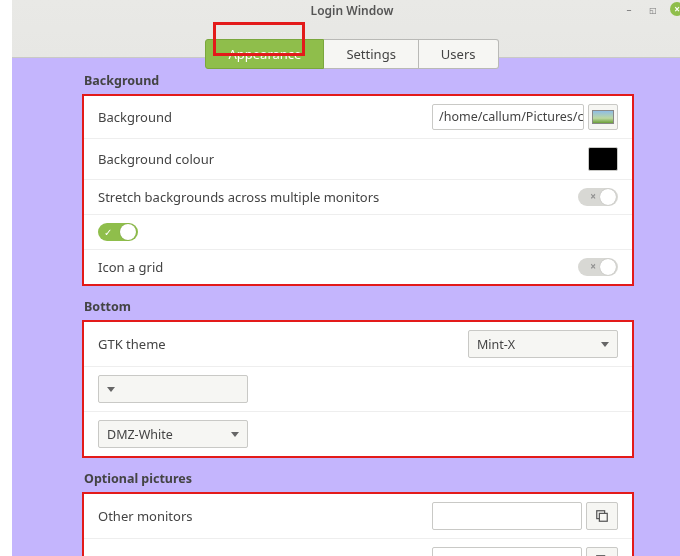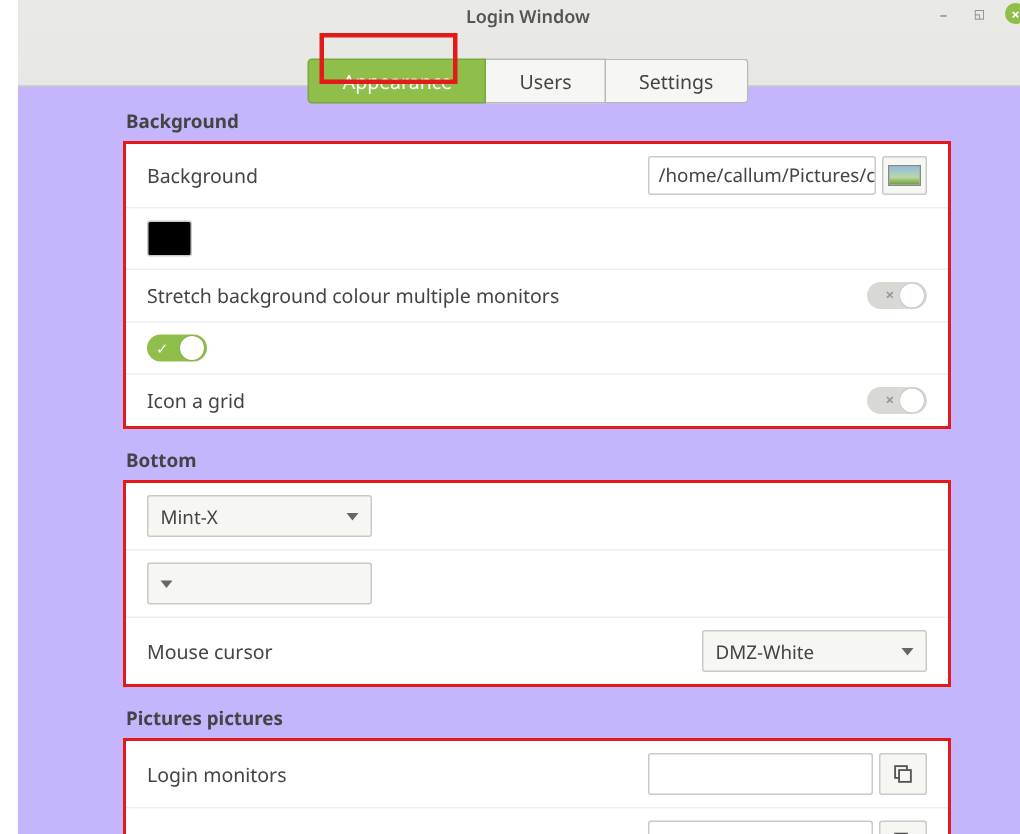--- a/index.html
+++ b/index.html
@@ -281,22 +281,22 @@
   <div class="header">
     <div class="titlebar">Login Window</div>
     <div class="win-controls">
       <div class="win-btn">–</div>
       <div class="win-btn" style="font-size:8px;">◱</div>
       <div class="win-close">×</div>
     </div>
     <div class="tabs">
       <div class="tabgroup">
         <div class="tab active">Appearance</div>
+        <div class="tab">Settings</div>
         <div class="tab">Users</div>
-        <div class="tab">Settings</div>
       </div>
     </div>
     <div class="tab-highlight" style="left:201px; top:22px; width:92px; height:34px;"></div>
   </div>
 
   <div class="body">
 
     <div class="section">
       <div class="section-title">Background</div>
       <div class="panel">
@@ -305,27 +305,28 @@
           <div class="label">Background</div>
           <div class="ctrl">
             <div class="path-entry">/home/callum/Pictures/ca</div>
             <div class="thumb-btn">
               <div class="thumb"></div>
             </div>
           </div>
         </div>
 
         <div class="row">
+          <div class="label">Background colour</div>
           <div class="ctrl">
             <div class="color-swatch" title="#000000"></div>
           </div>
         </div>
 
         <div class="row">
-          <div class="label">Stretch background colour multiple monitors</div>
+          <div class="label">Stretch backgrounds across multiple monitors</div>
           <div class="ctrl">
             <div class="toggle off">
                 <span class="x">×</span>
                 <div class="knob"></div>
               </div>
           </div>
         </div>
 
         <div class="row">
           <div class="ctrl">
@@ -346,55 +347,55 @@
         </div>
 
       </div>
     </div>
 
     <div class="section">
       <div class="section-title">Bottom</div>
       <div class="panel">
 
         <div class="row">
+          <div class="label">GTK theme</div>
           <div class="ctrl">
             <div class="combo">
               <span class="val">Mint-X</span>
               <span class="caret"></span>
             </div>
           </div>
         </div>
 
         <div class="row">
           <div class="ctrl">
             <div class="combo">
               <span class="caret"></span>
             </div>
           </div>
         </div>
 
         <div class="row">
-          <div class="label">Mouse cursor</div>
           <div class="ctrl">
             <div class="combo">
               <span class="val">DMZ-White</span>
               <span class="caret"></span>
             </div>
           </div>
         </div>
 
       </div>
     </div>
 
     <div class="section">
-      <div class="section-title">Pictures pictures</div>
+      <div class="section-title">Optional pictures</div>
       <div class="panel">
 
         <div class="row">
-          <div class="label">Login monitors</div>
+          <div class="label">Other monitors</div>
           <div class="ctrl">
             <input class="text-entry" value="" style="">
             <div class="icon-btn">
               <svg width="14" height="14" viewBox="0 0 16 16">
                 <rect x="2" y="2" width="9" height="9" fill="none" stroke="#555" stroke-width="1.4"></rect>
                 <rect x="5" y="5" width="9" height="9" fill="#f6f6f3" stroke="#555" stroke-width="1.4"></rect>
               </svg>
             </div>
           </div>
         </div>

